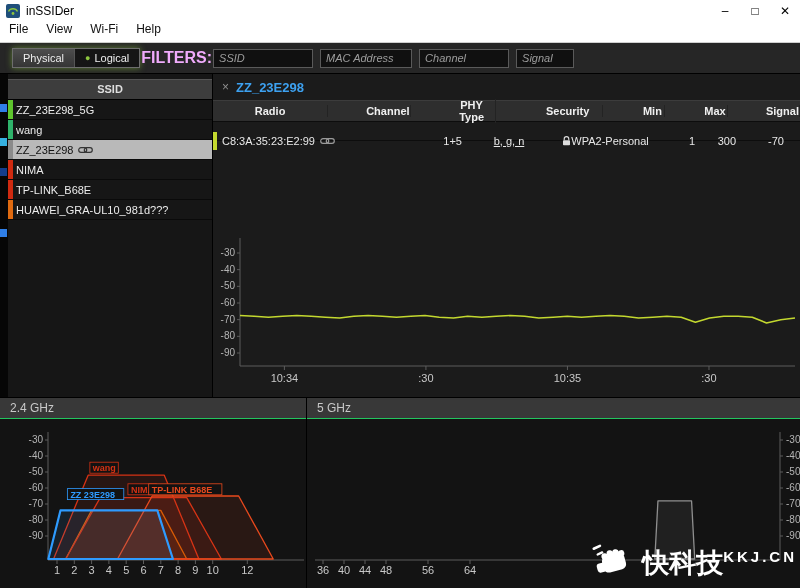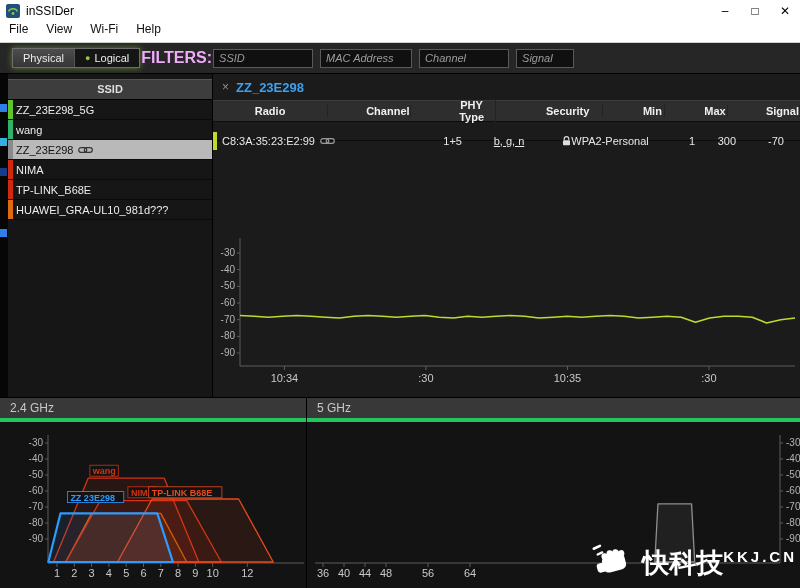--- a/index.html
+++ b/index.html
@@ -55,21 +55,21 @@
   .c-center{text-align:center;}
   .c-right{text-align:right;padding-right:8px;}
   .sec-cell{display:flex;align-items:center;justify-content:center;}
   #time-chart{position:absolute;left:0;top:66px;width:587px;height:257px;display:block;}
 
   
   .bottom{display:flex;height:192px;border-top:1px solid #000;}
   .panel{position:relative;background:#131313;}
   .g24{width:306px;border-right:1px solid #000;}
   .g5{width:493px;}
-  .panel-header{height:20px;background:#383838;border-bottom:4px solid #22c55e;color:#c9c9c9;font-size:12px;line-height:20px;padding-left:10px;}
+  .panel-header{height:20px;background:#383838;border-bottom:1px solid #22c55e;color:#c9c9c9;font-size:12px;line-height:20px;padding-left:10px;}
   .panel svg{display:block;}
 
   
   svg text{font-family:"Liberation Sans",sans-serif;}
   .tick{font-size:10px;fill:#b4b4b4;}
   .xtick{font-size:11px;fill:#c9c9c9;}
   .netlabel{font-size:9px;font-weight:bold;}
 
   
   .watermark{position:absolute;right:3px;bottom:2px;display:flex;align-items:center;color:#fff;z-index:5;}

